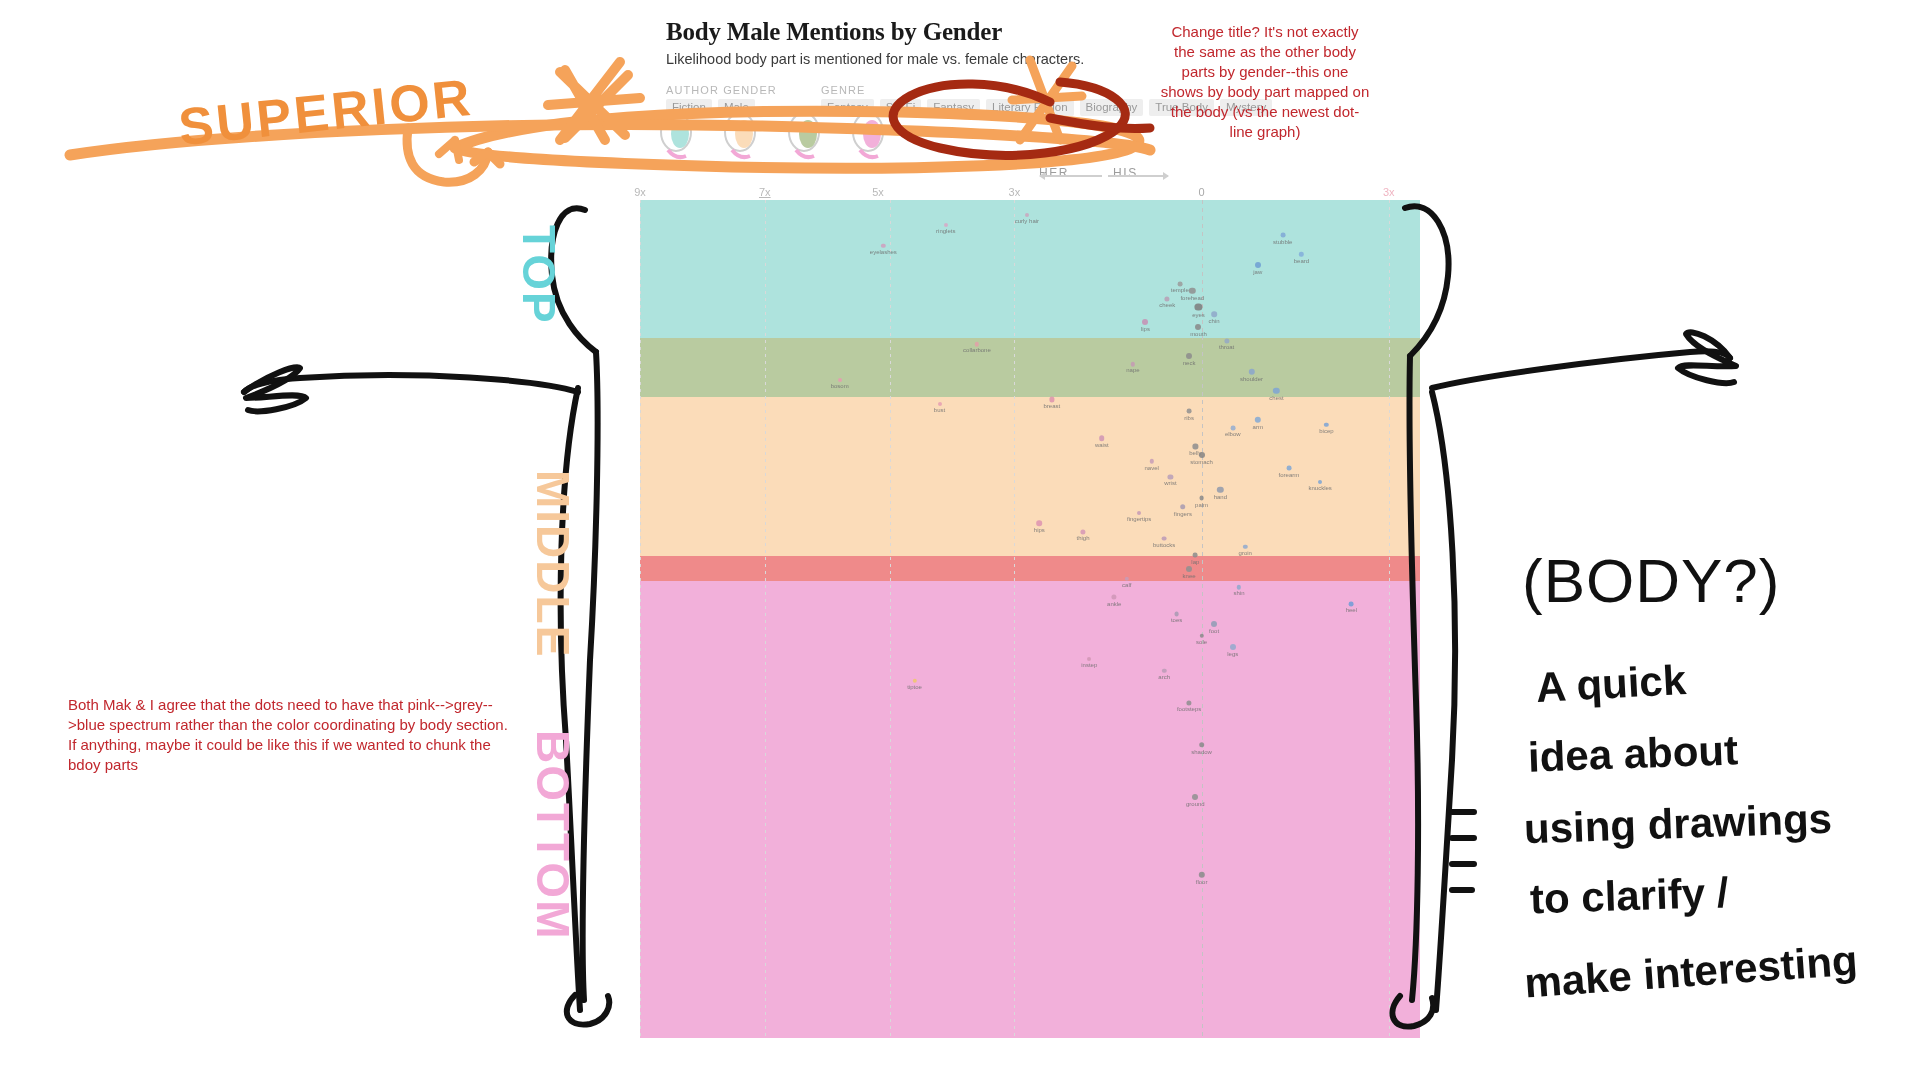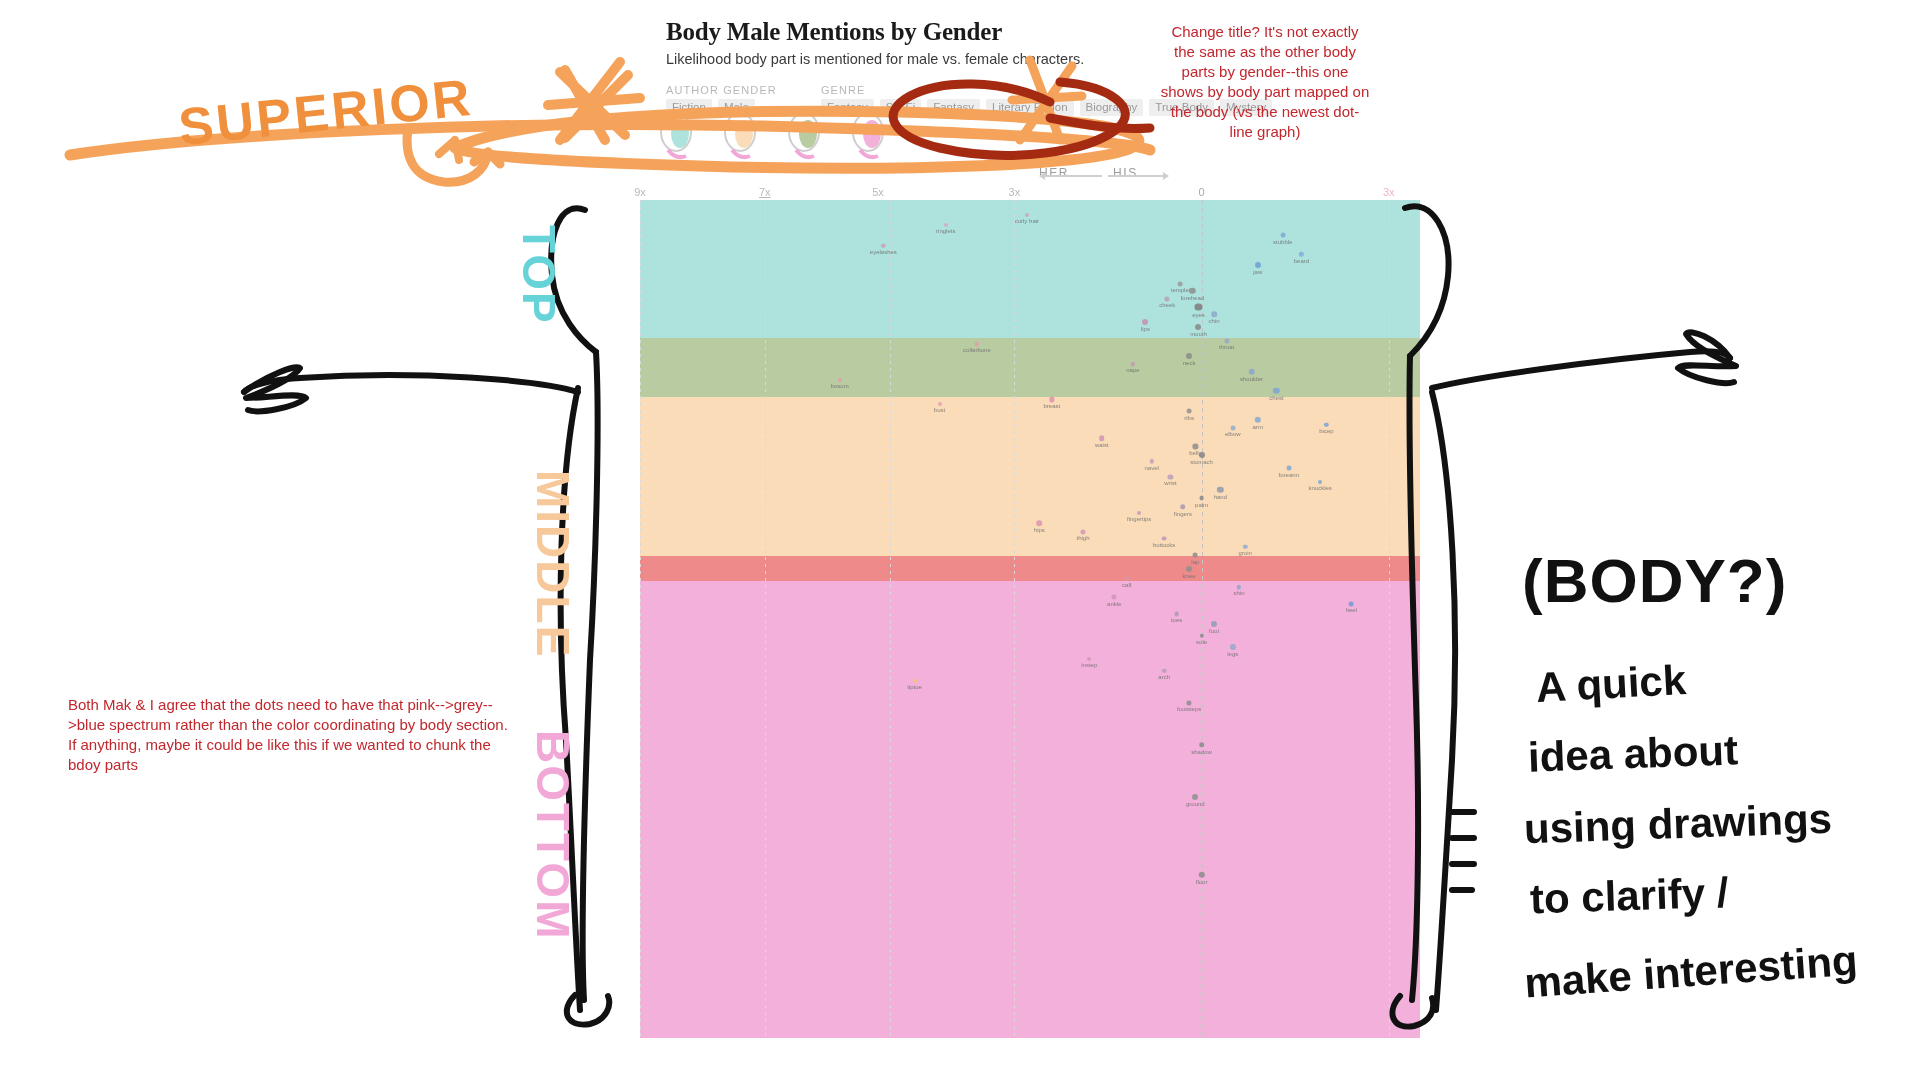--- a/index.html
+++ b/index.html
@@ -314,21 +314,21 @@
   </svg>
 
   <div class="handlabel" id="hand-superior" style="left:178px;top:82px;font-size:52px;font-weight:700;letter-spacing:3px;color:#f0903c;transform:rotate(-6deg);">SUPERIOR</div>
 
   <div class="handlabel" id="hand-top" style="left:566px;top:225px;font-size:46px;font-weight:700;color:#66d3d8;transform:rotate(90deg);transform-origin:left top;letter-spacing:2px;">TOP</div>
 
   <div class="handlabel" id="hand-middle" style="left:580px;top:470px;font-size:46px;font-weight:700;color:#f6c89a;transform:rotate(90deg);transform-origin:left top;letter-spacing:2px;">MIDDLE</div>
 
   <div class="handlabel" id="hand-bottom" style="left:580px;top:730px;font-size:46px;font-weight:700;color:#f2a8d6;transform:rotate(90deg);transform-origin:left top;letter-spacing:2px;">BOTTOM</div>
 
-  <div class="handlabel" style="left:1522px;top:545px;font-size:62px;font-weight:700;color:#111;letter-spacing:1px;">(BODY?)</div>
+  <div class="handlabel" style="left:1522px;top:545px;font-size:62px;font-weight:400;color:#111;letter-spacing:1px;">(BODY?)</div>
 
   <div class="handlabel" style="left:1536px;top:660px;font-size:42px;font-weight:700;color:#111;transform:rotate(-3deg);">A quick</div>
   <div class="handlabel" style="left:1528px;top:730px;font-size:42px;font-weight:700;color:#111;transform:rotate(-2deg);">idea about</div>
   <div class="handlabel" style="left:1524px;top:800px;font-size:42px;font-weight:700;color:#111;transform:rotate(-2deg);">using drawings</div>
   <div class="handlabel" style="left:1530px;top:872px;font-size:42px;font-weight:700;color:#111;transform:rotate(-2deg);">to clarify /</div>
   <div class="handlabel" style="left:1524px;top:948px;font-size:42px;font-weight:700;color:#111;transform:rotate(-4deg);">make interesting</div>
 
   <div class="note red note-tr">Change title? It's not exactly the same as the other body parts by gender--this one shows by body part mapped on the body (vs the newest dot-line graph)</div>
   <div class="note red note-bl">Both Mak &amp; I agree that the dots need to have that pink--&gt;grey--&gt;blue spectrum rather than the color coordinating by body section. If anything, maybe it  could be like this if we wanted to chunk the bdoy parts</div>
 

